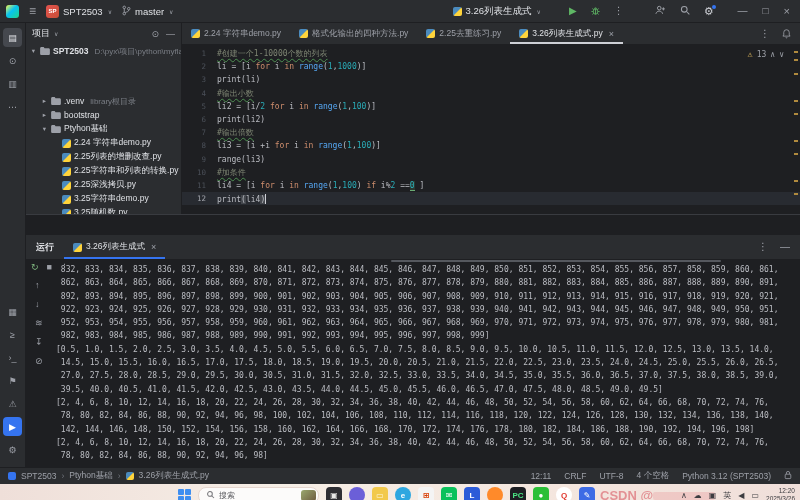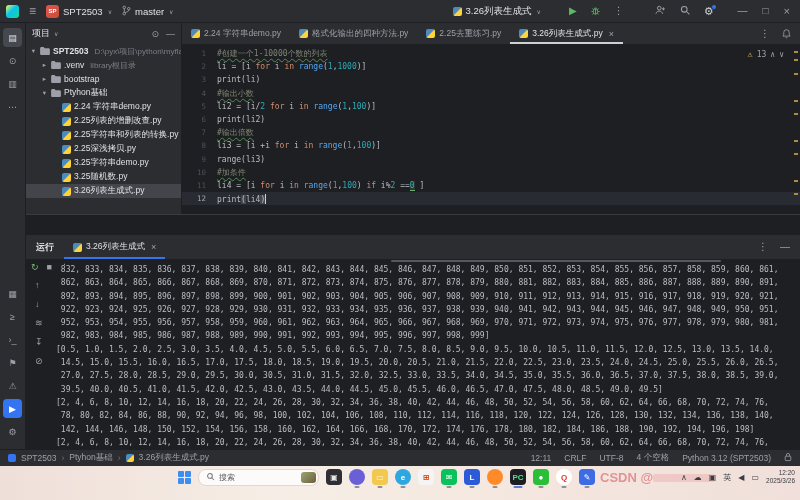--- a/index.html
+++ b/index.html
@@ -78,21 +78,21 @@
   .hthumb{position:absolute;top:0;left:365px;width:330px;height:2px;background:#55585E;border-radius:1px;}
   .console{flex:1;overflow:hidden;padding-top:3px;}
   .cline{font-family:"DejaVu Sans Mono",monospace;font-size:8px;line-height:13.3px;color:#BCBEC4;white-space:pre;}
   
   .statusbar{height:16px;flex:none;background:#2B2D30;border-top:1px solid #1E1F22;display:flex;align-items:center;padding:0 8px;font-size:8.5px;color:#9DA0A8;gap:4px;}
   .cube{width:8px;height:8px;border-radius:2px;background:#3574F0;display:inline-block;margin-right:2px;}
   .csep{color:#6F737A;margin:0 2px;}
   .sb-right{margin-left:auto;display:flex;align-items:center;gap:13px;}
   .pyicon.sb{width:8px;height:8px;margin-right:2px;}
   
-  .taskbar{height:34px;flex:none;background:linear-gradient(90deg,#EFDFD9 0%,#F6EEE6 35%,#F4E6DE 70%,#F0DFDA 100%);position:relative;display:flex;align-items:center;}
+  .taskbar{height:16px;flex:none;background:linear-gradient(90deg,#EFDFD9 0%,#F6EEE6 35%,#F4E6DE 70%,#F0DFDA 100%);position:relative;display:flex;align-items:center;}
   .tb-center{position:absolute;left:178px;top:0;height:22px;display:flex;align-items:center;gap:7px;}
   .start{width:13px;height:13px;display:grid;grid-template-columns:1fr 1fr;grid-template-rows:1fr 1fr;gap:1px;}
   .start span{background:#3E8EF0;border-radius:1px;}
   .search-pill{width:110px;height:15px;background:#FCFBFA;border:1px solid #E5D6CF;border-radius:8px;display:flex;align-items:center;gap:4px;padding:0 2px 0 7px;font-size:8px;color:#5A5A5E;}
   .pill-img{width:15px;height:11px;border-radius:3px;background:linear-gradient(135deg,#9AA86F,#6E5B3F);margin-left:auto;}
   .tb-icon{width:16px;height:16px;border-radius:4px;display:flex;align-items:center;justify-content:center;font-size:8px;font-weight:bold;position:relative;flex:none;}
   .tb-icon.ci{border-radius:50%;}
   .tbdot{position:absolute;bottom:-3px;left:50%;transform:translateX(-50%);width:5px;height:2px;border-radius:1px;background:#8F8F94;}
   .tbdot.act{width:9px;background:#5A7BD8;}
   .tray{position:absolute;right:5px;top:0;height:22px;display:flex;align-items:center;gap:7px;color:#3C3C40;font-size:8px;}
@@ -189,21 +189,21 @@
               <div class="trow" style="padding-left: 4px;">
                 <span class="chevt">▾</span>
                 <span class="folder">
                   <svg width="10" height="8" viewBox="0 0 11 9">
                     <path d="M0 1.5C0 .7.7 0 1.5 0H4l1 1.5h4.5c.8 0 1.5.7 1.5 1.5v4.5C11 8.3 10.3 9 9.5 9h-8C.7 9 0 8.3 0 7.5z" fill="#9DA0A8"></path>
                   </svg>
                 </span>
                 <span class="tlbl root">SPT2503</span>
                 <span class="anno">D:\pyx\项目\python\myflaskd</span>
               </div>
-              <div class="trow" style="padding-left: 15px;">
+              <div class="trow" style="padding-left: 15px; margin-top: 36px;">
                 <span class="chevt">▸</span>
                 <span class="folder">
                   <svg width="10" height="8" viewBox="0 0 11 9">
                     <path d="M0 1.5C0 .7.7 0 1.5 0H4l1 1.5h4.5c.8 0 1.5.7 1.5 1.5v4.5C11 8.3 10.3 9 9.5 9h-8C.7 9 0 8.3 0 7.5z" fill="#9DA0A8"></path>
                   </svg>
                 </span>
                 <span class="tlbl">.venv</span>
                 <span class="anno">library根目录</span>
               </div>
               <div class="trow" style="padding-left: 15px;">

